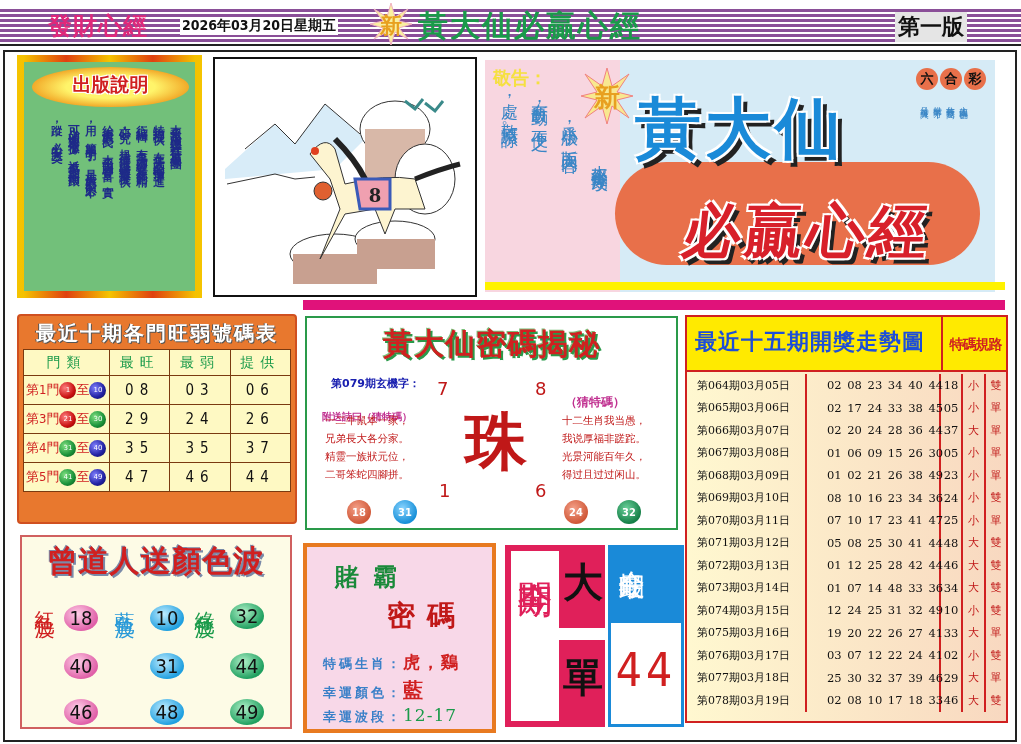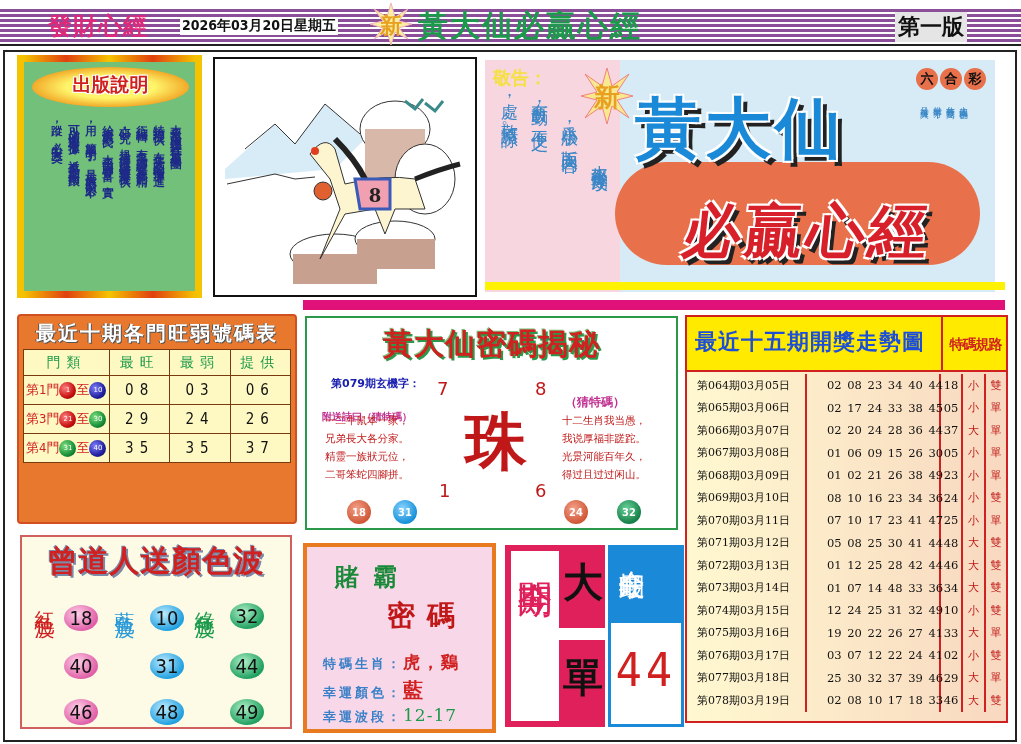--- a/index.html
+++ b/index.html
@@ -251,20 +251,26 @@
       <td class="num">29</td>
       <td class="num">24</td>
       <td class="num">26</td>
     </tr>
     <tr>
       <td class="lbl"><span>第4門</span><span class="ball b-green">31</span><span>至</span><span class="ball b-blue">40</span></td>
       <td class="num">35</td>
       <td class="num">35</td>
       <td class="num">37</td>
     </tr>
+    <tr>
+      <td class="lbl"><span>第5門</span><span class="ball b-green">41</span><span>至</span><span class="ball b-blue">49</span></td>
+      <td class="num">47</td>
+      <td class="num">46</td>
+      <td class="num">44</td>
+    </tr>
   </tbody>
     </table>
 </div>
 
 <div class="myst">
   <div class="myst-title">黃大仙密碼揭秘</div>
   <div class="myst-issue">第079期玄機字：</div>
   <div class="myst-sub-l">附送詩曰（猜特碼）</div>
   <div class="myst-sub-r">（猜特碼）</div>
   <div class="poem poem-l">

